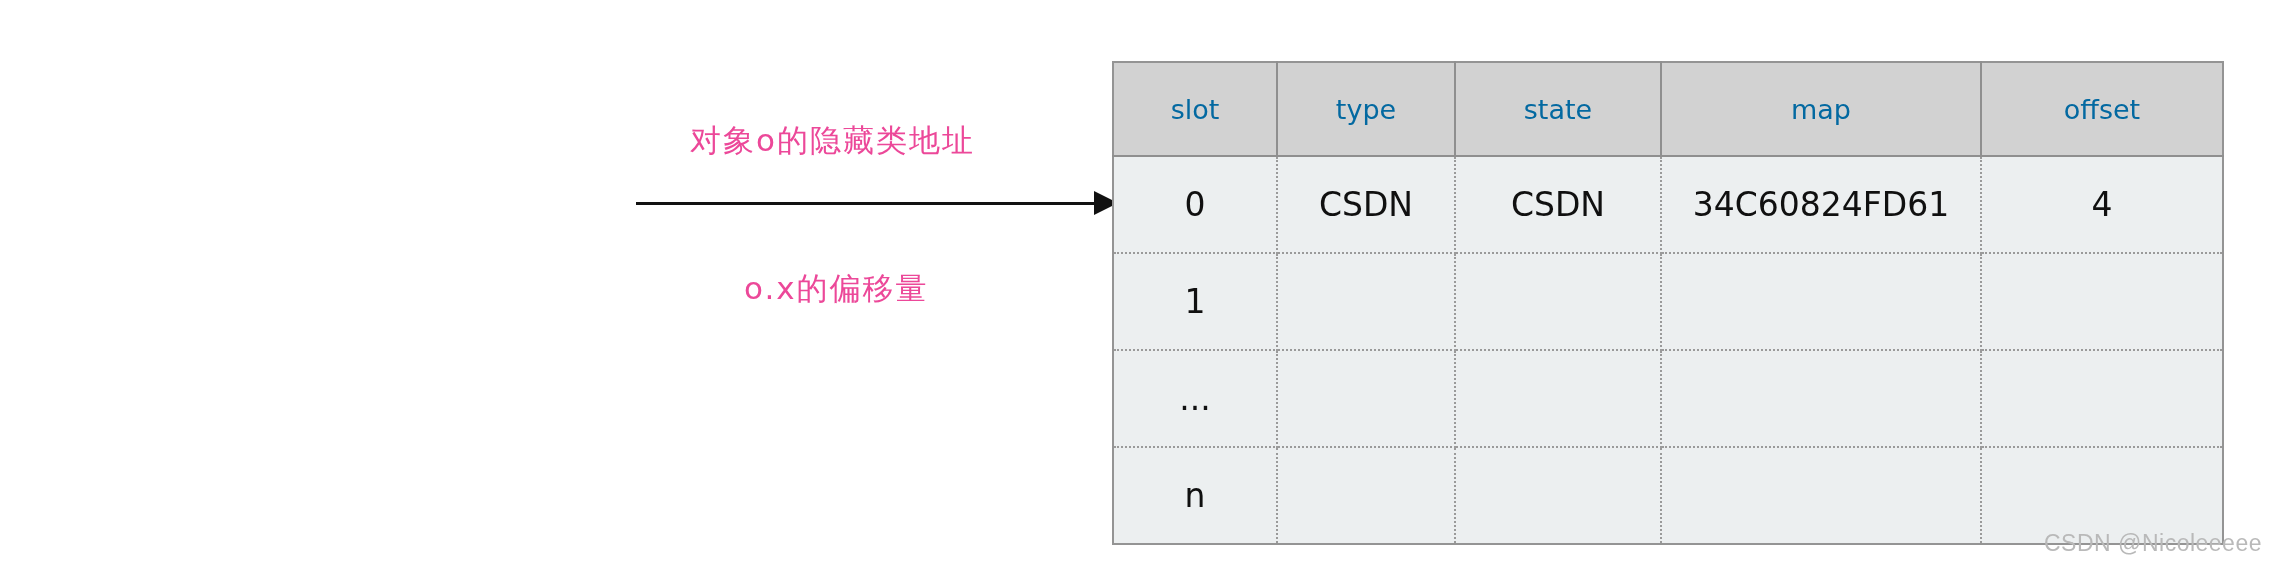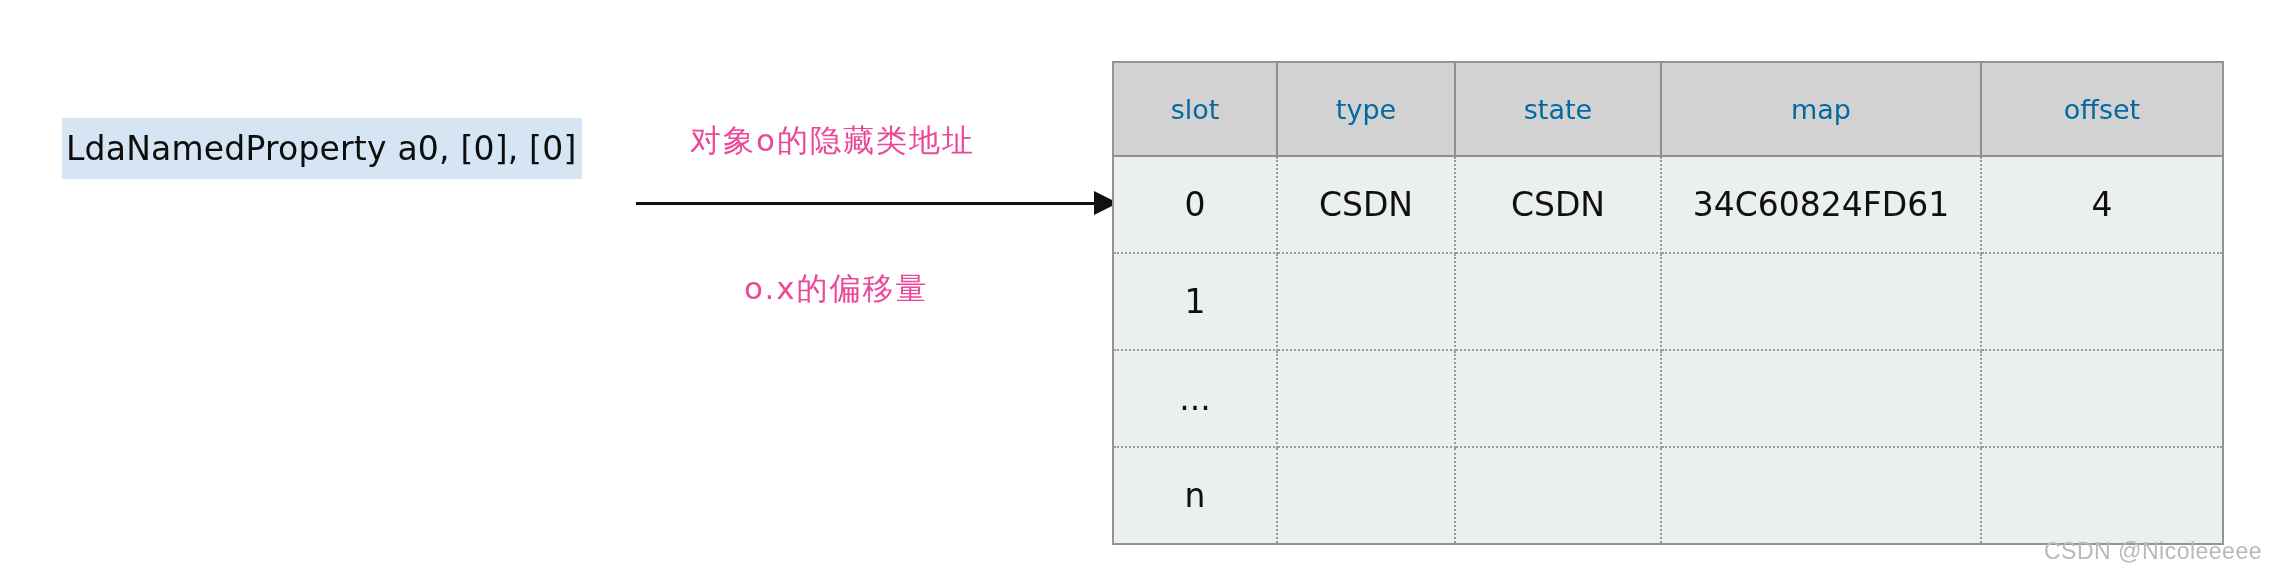--- a/index.html
+++ b/index.html
@@ -124,36 +124,33 @@
     vertical-align: middle;
     background: #eceff0;
   }
   .ic-table td:last-child { border-right: none; }
   .ic-table tr:last-child td { border-bottom: none; }
 
   
   .watermark {
     position: absolute;
     right: 22px;
-    bottom: 8px;
+    bottom: 16px;
     font-family: "Liberation Sans", sans-serif;
     font-size: 23px;
     color: #b9b9b9;
     letter-spacing: 0.5px;
     white-space: nowrap;
     text-align: right;
   }
 </style>
 </head>
 <body>
 
 <div class="code-listing">
-  <div>
-    <span class="code-line highlighted">LdaNamedProperty a0, [0], [0]</span>
-  </div>
 </div>
 
 <div class="annotation annotation-top">对象o的隐藏类地址</div>
 <div class="annotation annotation-bottom">o.x的偏移量</div>
 
 <div class="arrow-wrap">
   <div class="arrow-line"></div>
   <div class="arrow-head"></div>
 </div>
 

